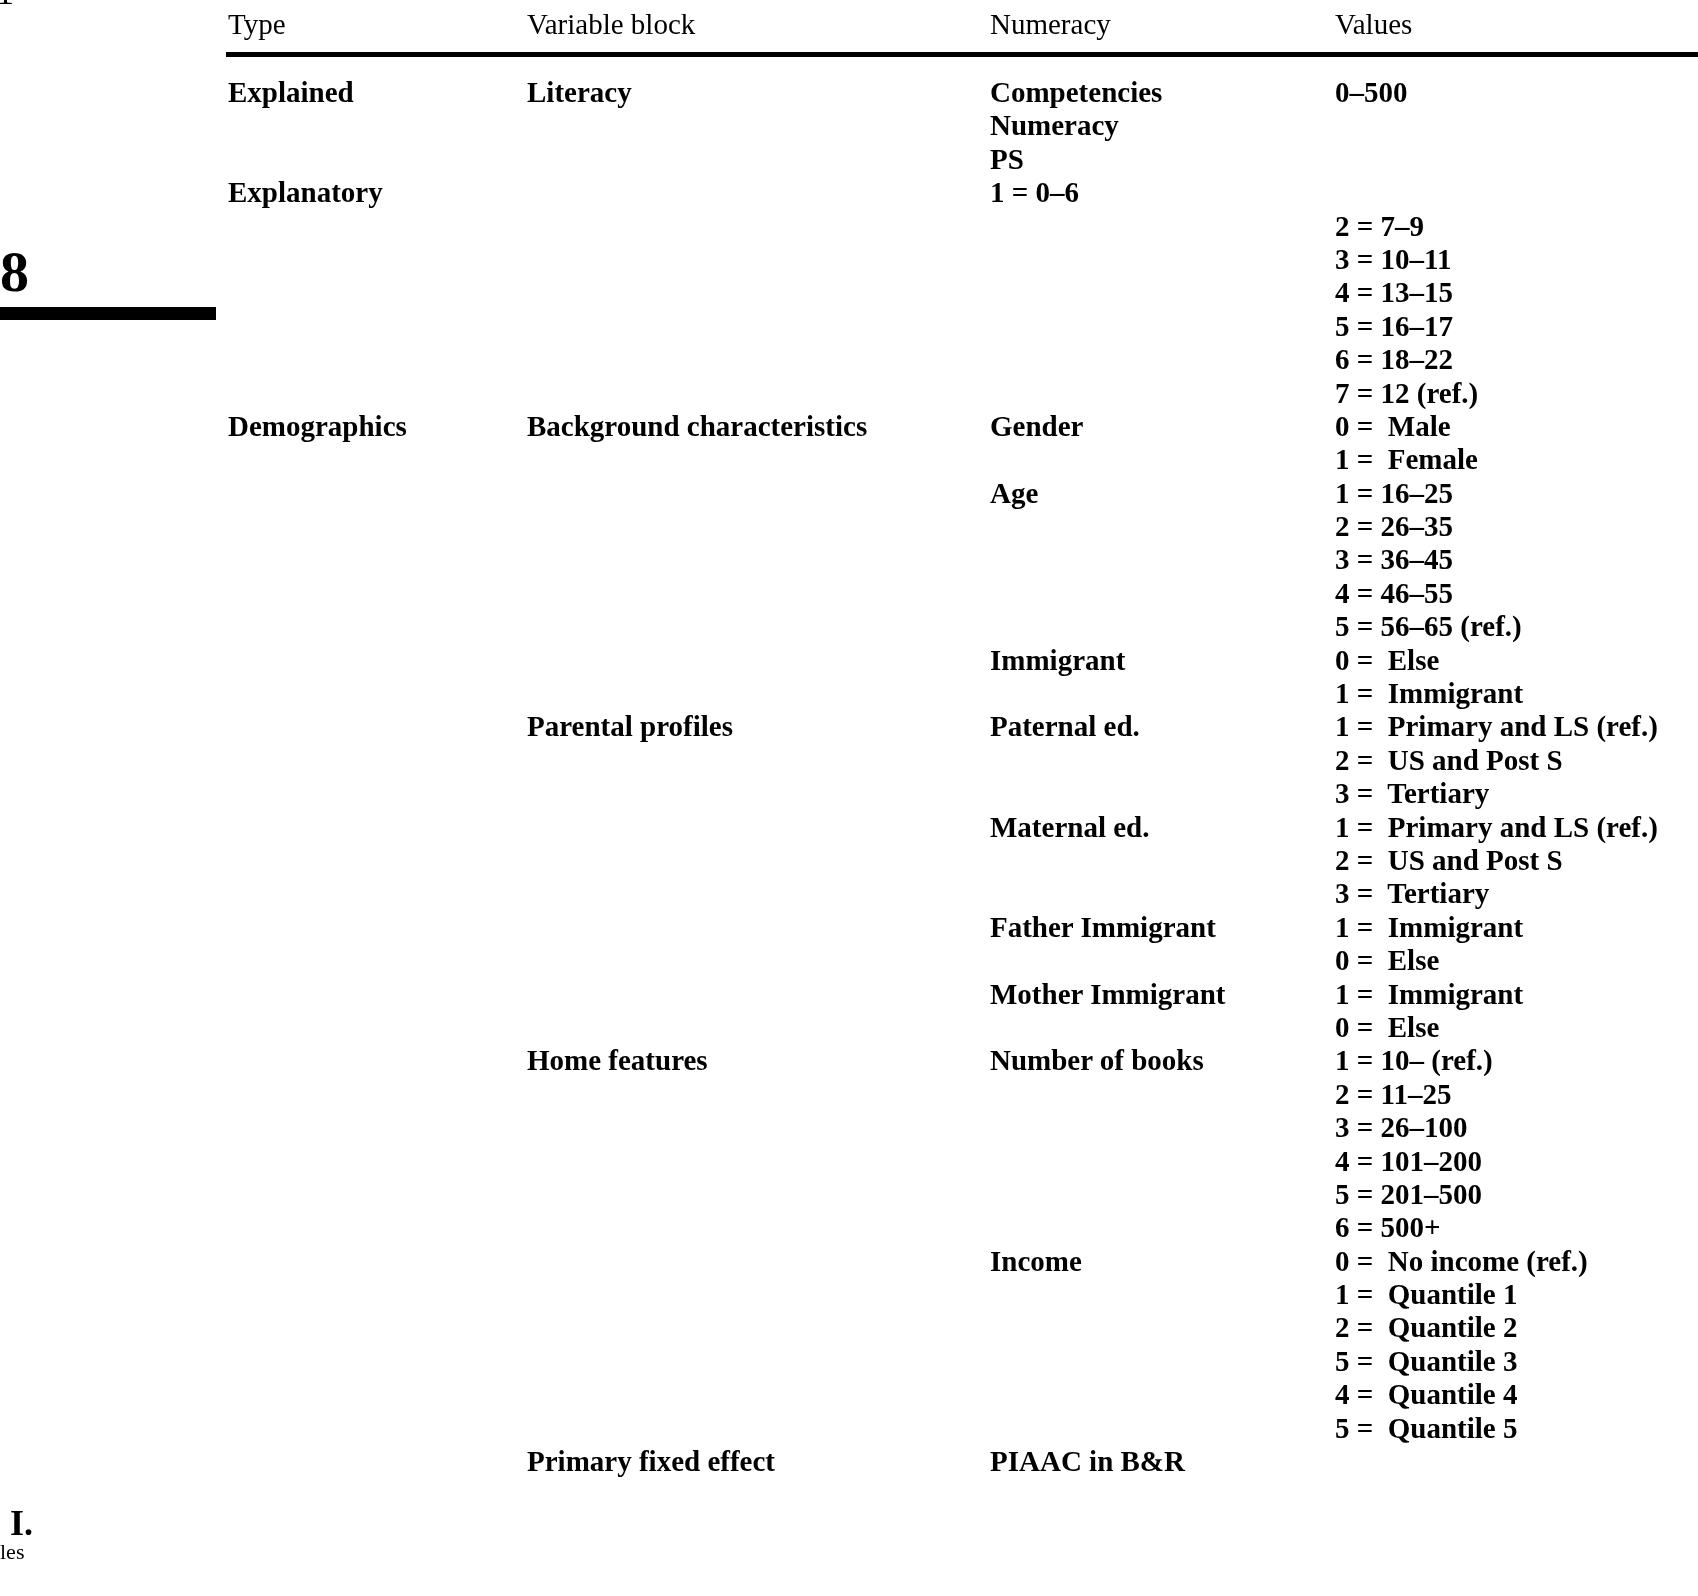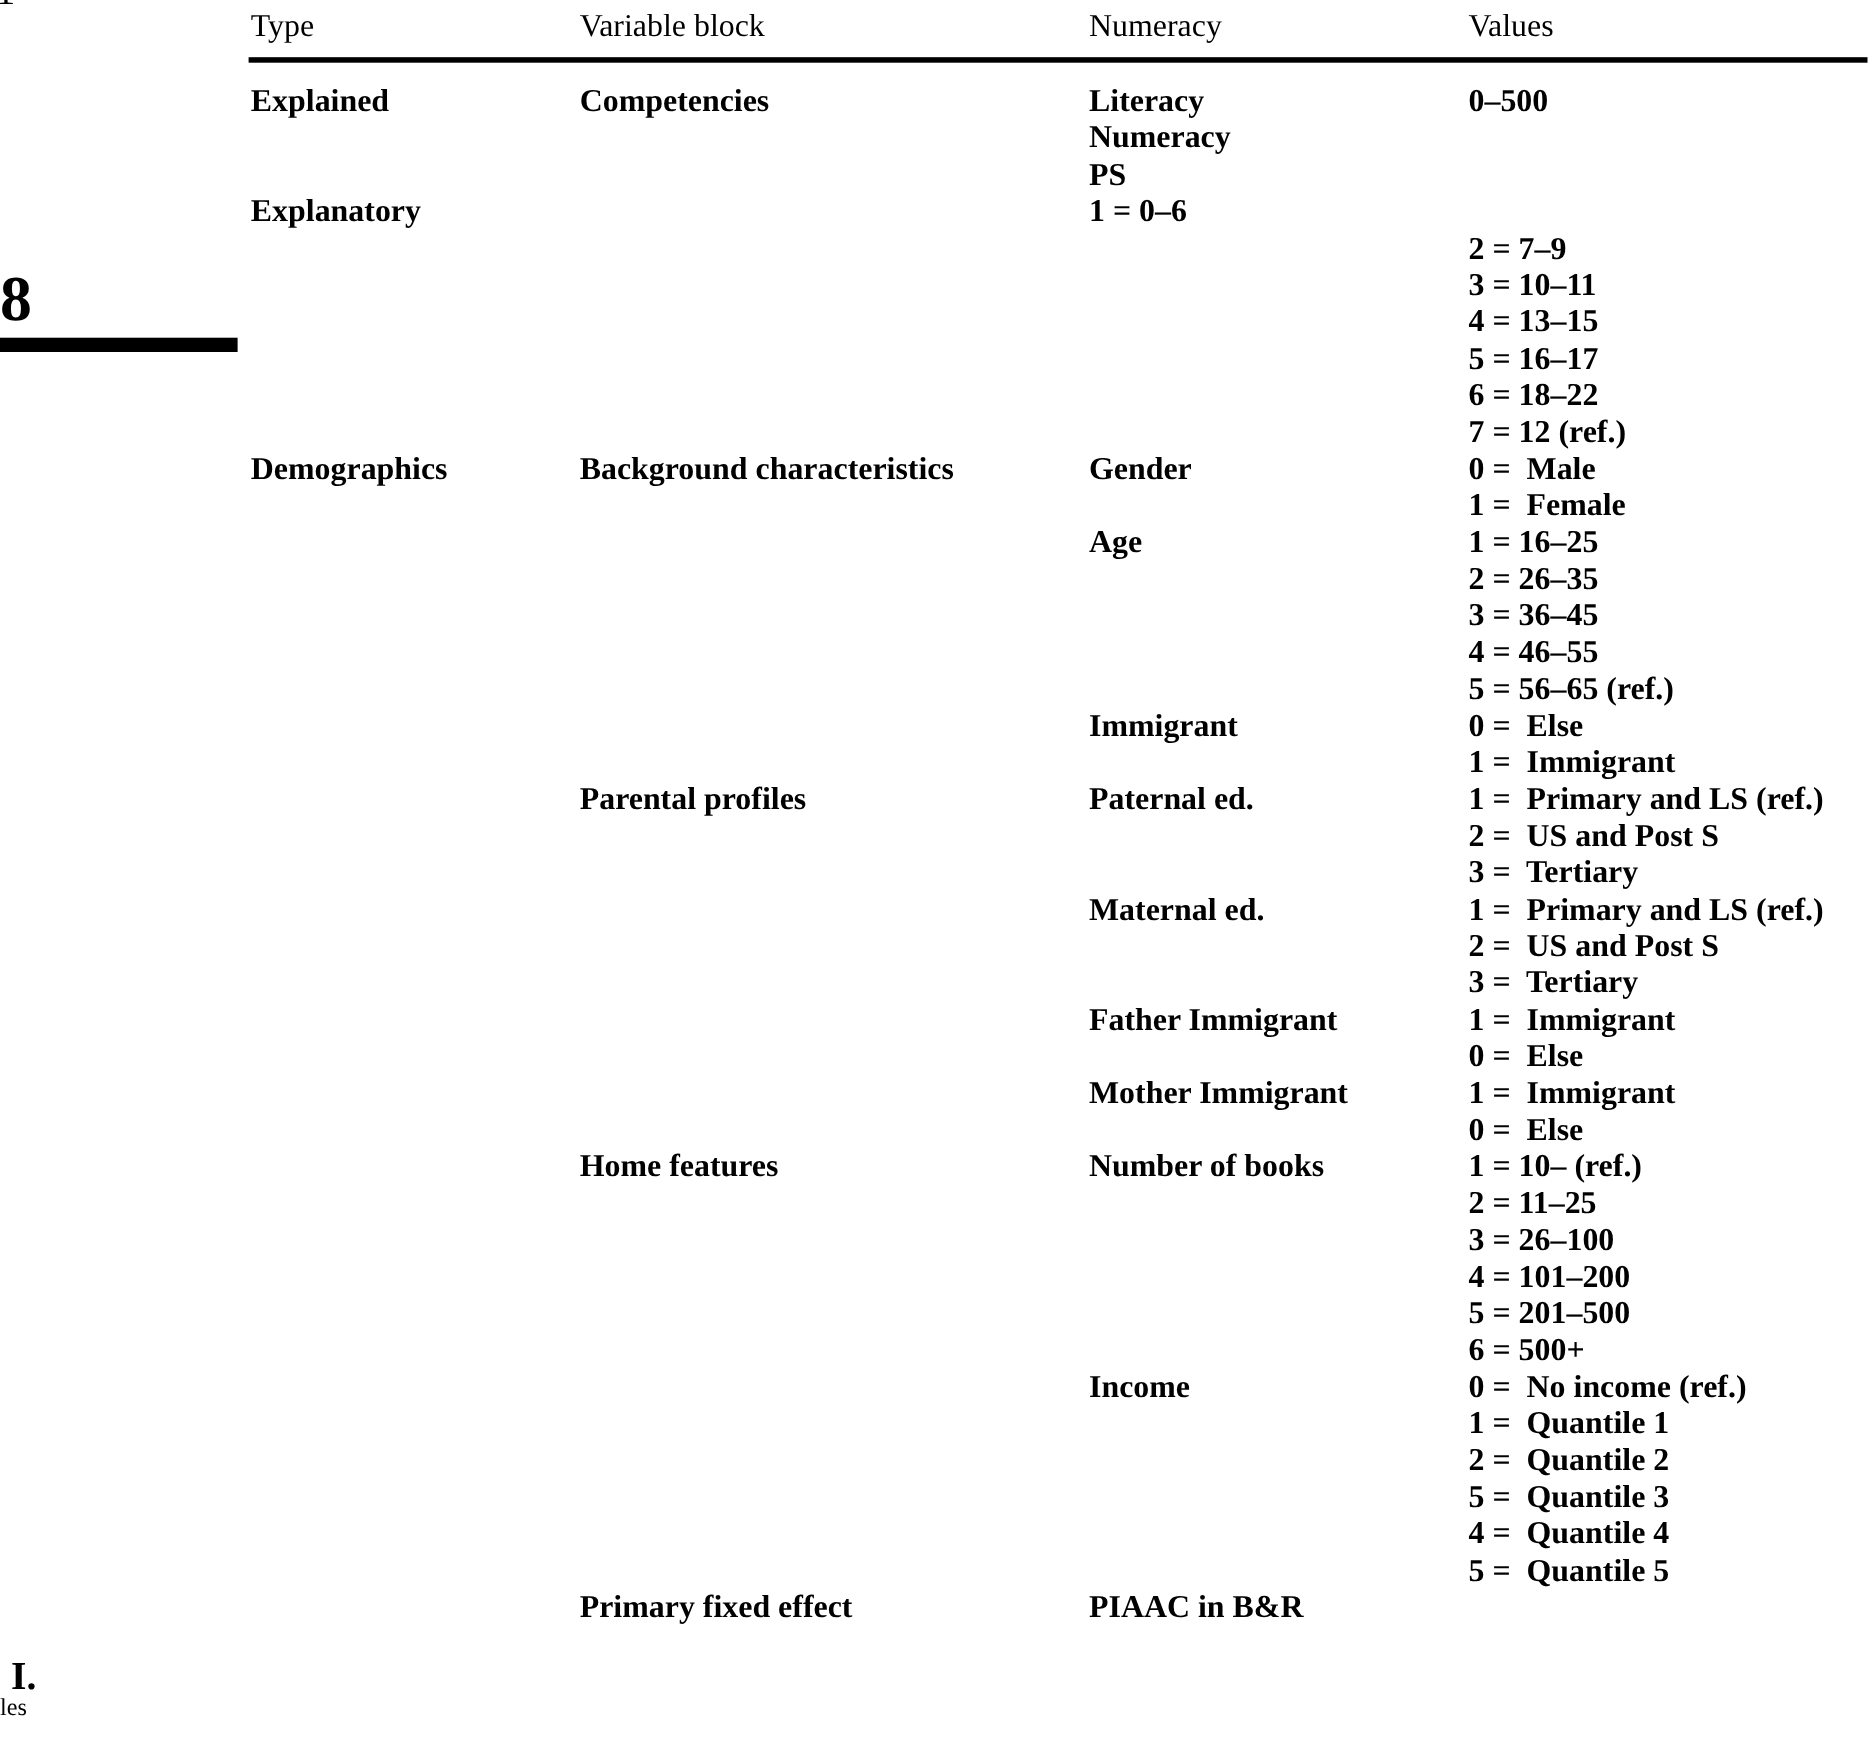--- a/index.html
+++ b/index.html
@@ -108,22 +108,22 @@
     <div class="tcell">Variable block</div>
     <div class="tcell">Numeracy</div>
     <div class="tcell">Values</div>
   </div>
 
   <div class="rule"></div>
 
   <div class="tbody">
       <div class="trow">
         <div class="tcell">Explained</div>
+        <div class="tcell">Literacy</div>
         <div class="tcell">Competencies</div>
-        <div class="tcell">Literacy</div>
         <div class="tcell">0–500</div>
       </div>
       <div class="trow">
         <div class="tcell"></div>
         <div class="tcell"></div>
         <div class="tcell">Numeracy</div>
         <div class="tcell"></div>
       </div>
       <div class="trow">
         <div class="tcell"></div>

